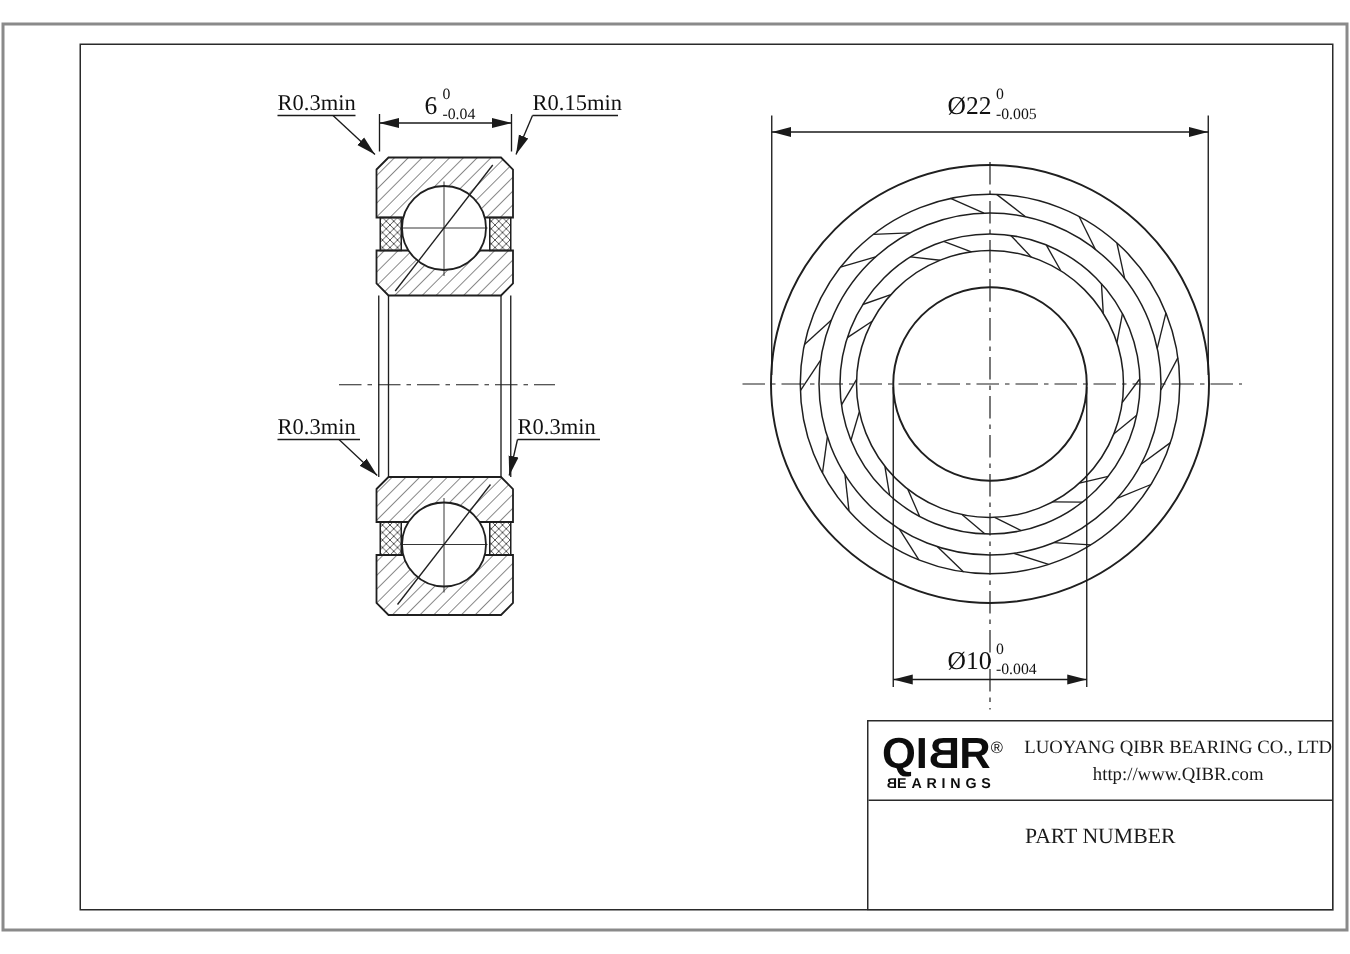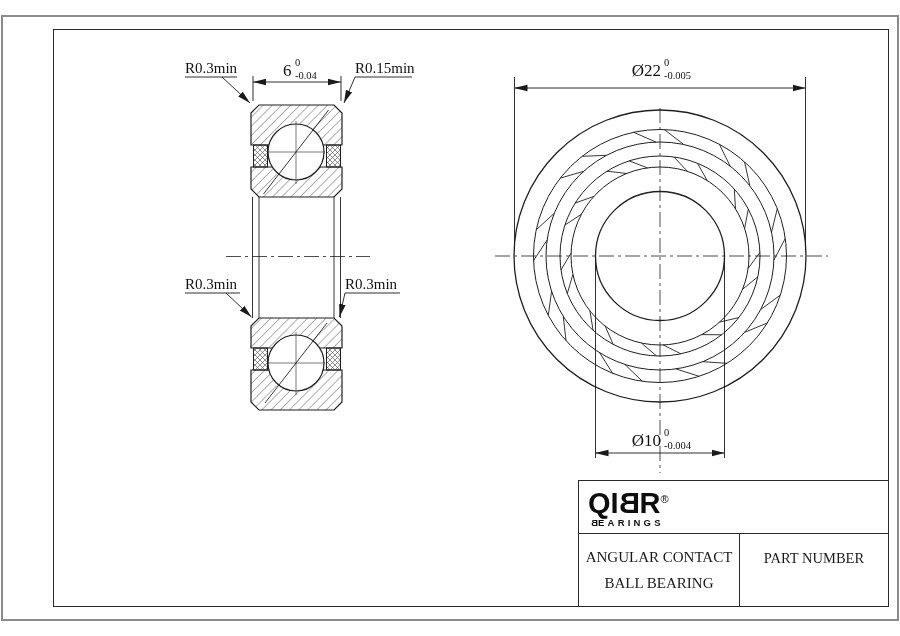--- a/index.html
+++ b/index.html
@@ -175,24 +175,24 @@
     <text class="dim-label" x="185" y="289">R0.3min</text>
     <text class="dim-label" x="345" y="289">R0.3min</text>
   </svg>
 
   <div class="title-block">
     <div class="tb-row1">
       <div class="tb-logo">
         <div class="brand-line"><span>QI<span class="mirrored">B</span>R</span><span class="brand-reg">®</span></div>
         <div class="brand-sub"><span class="mirrored">B</span>EARINGS</div>
       </div>
+      <div class="tb-company">
+        <div class="l1">LUOYANG QIBR BEARING CO., LTD</div>
+        <div class="l2">http://www.QIBR.com</div>
+      </div>
     </div>
     <div class="tb-row2">
-      <div class="tb-product">
-        <div>ANGULAR CONTACT</div>
-        <div>BALL BEARING</div>
-      </div>
       <div class="tb-part">
         <div class="pn-label">PART NUMBER</div>
       </div>
     </div>
   </div>
 </div>
 
 </body></html>

